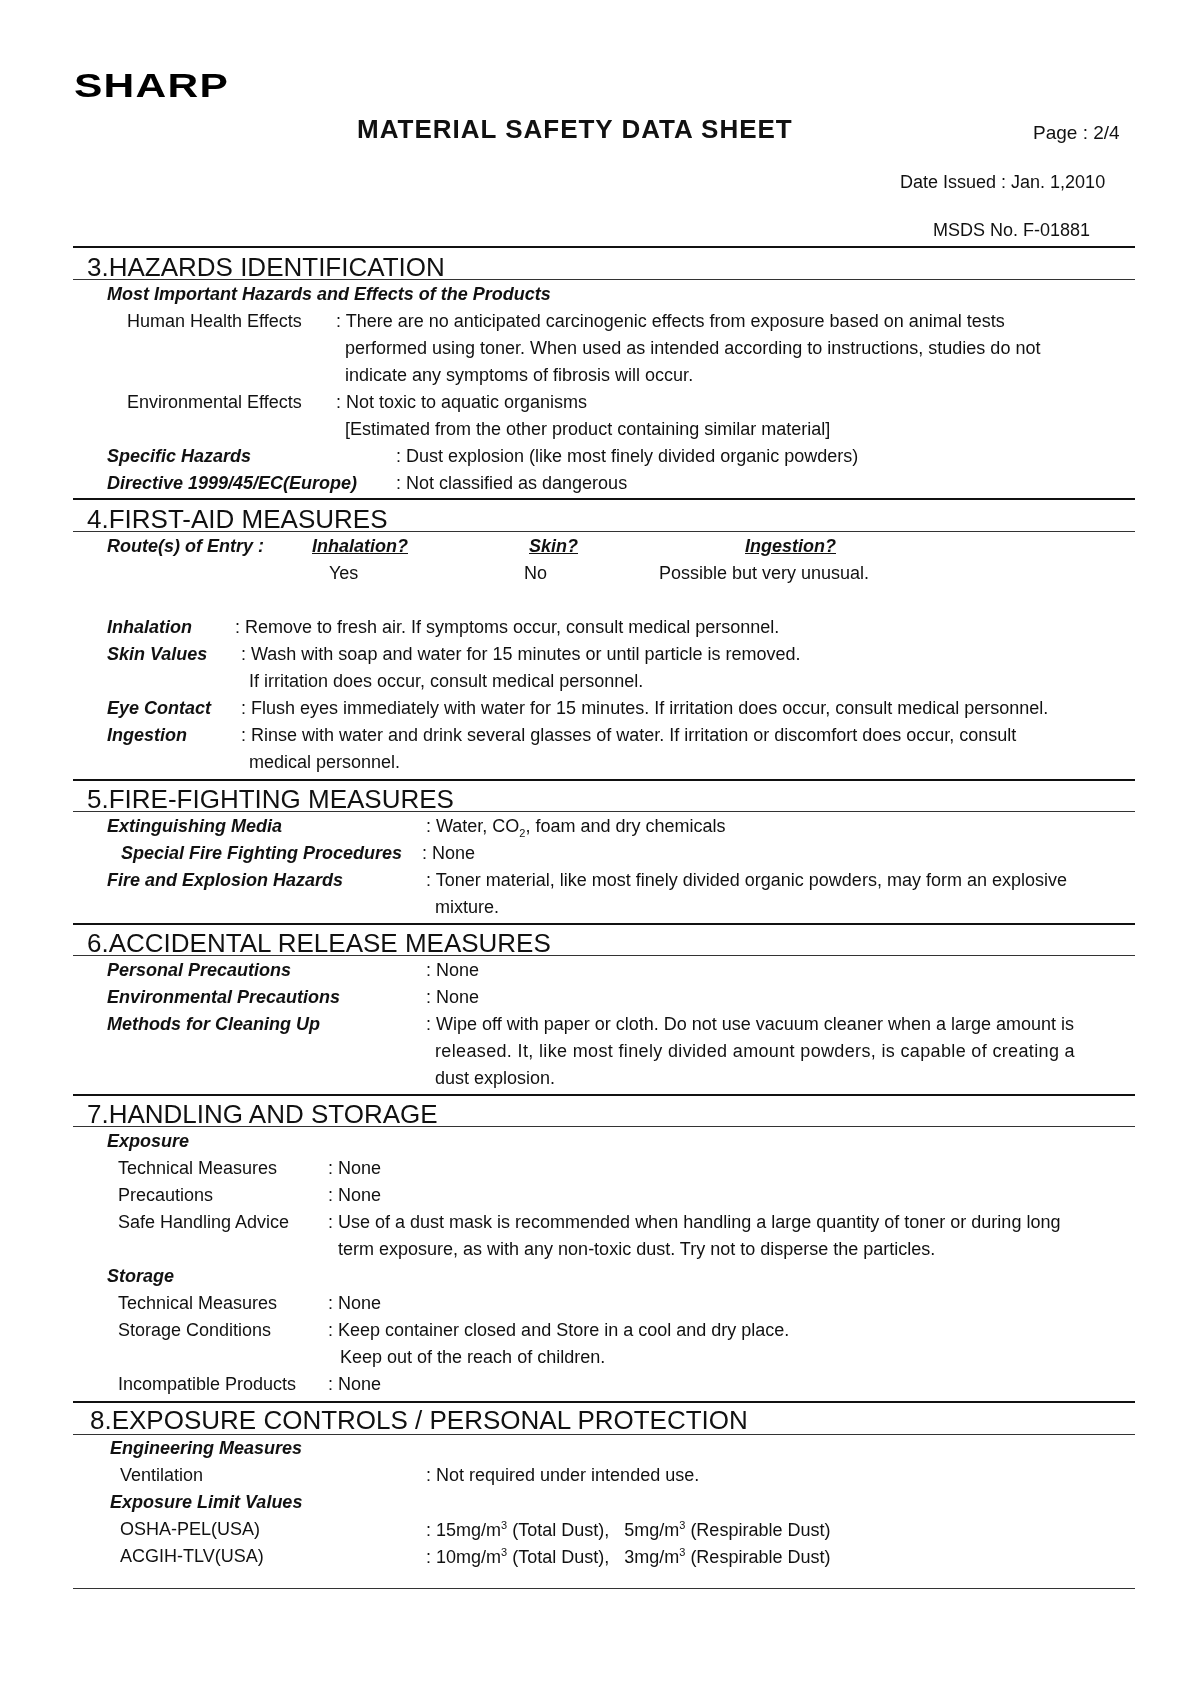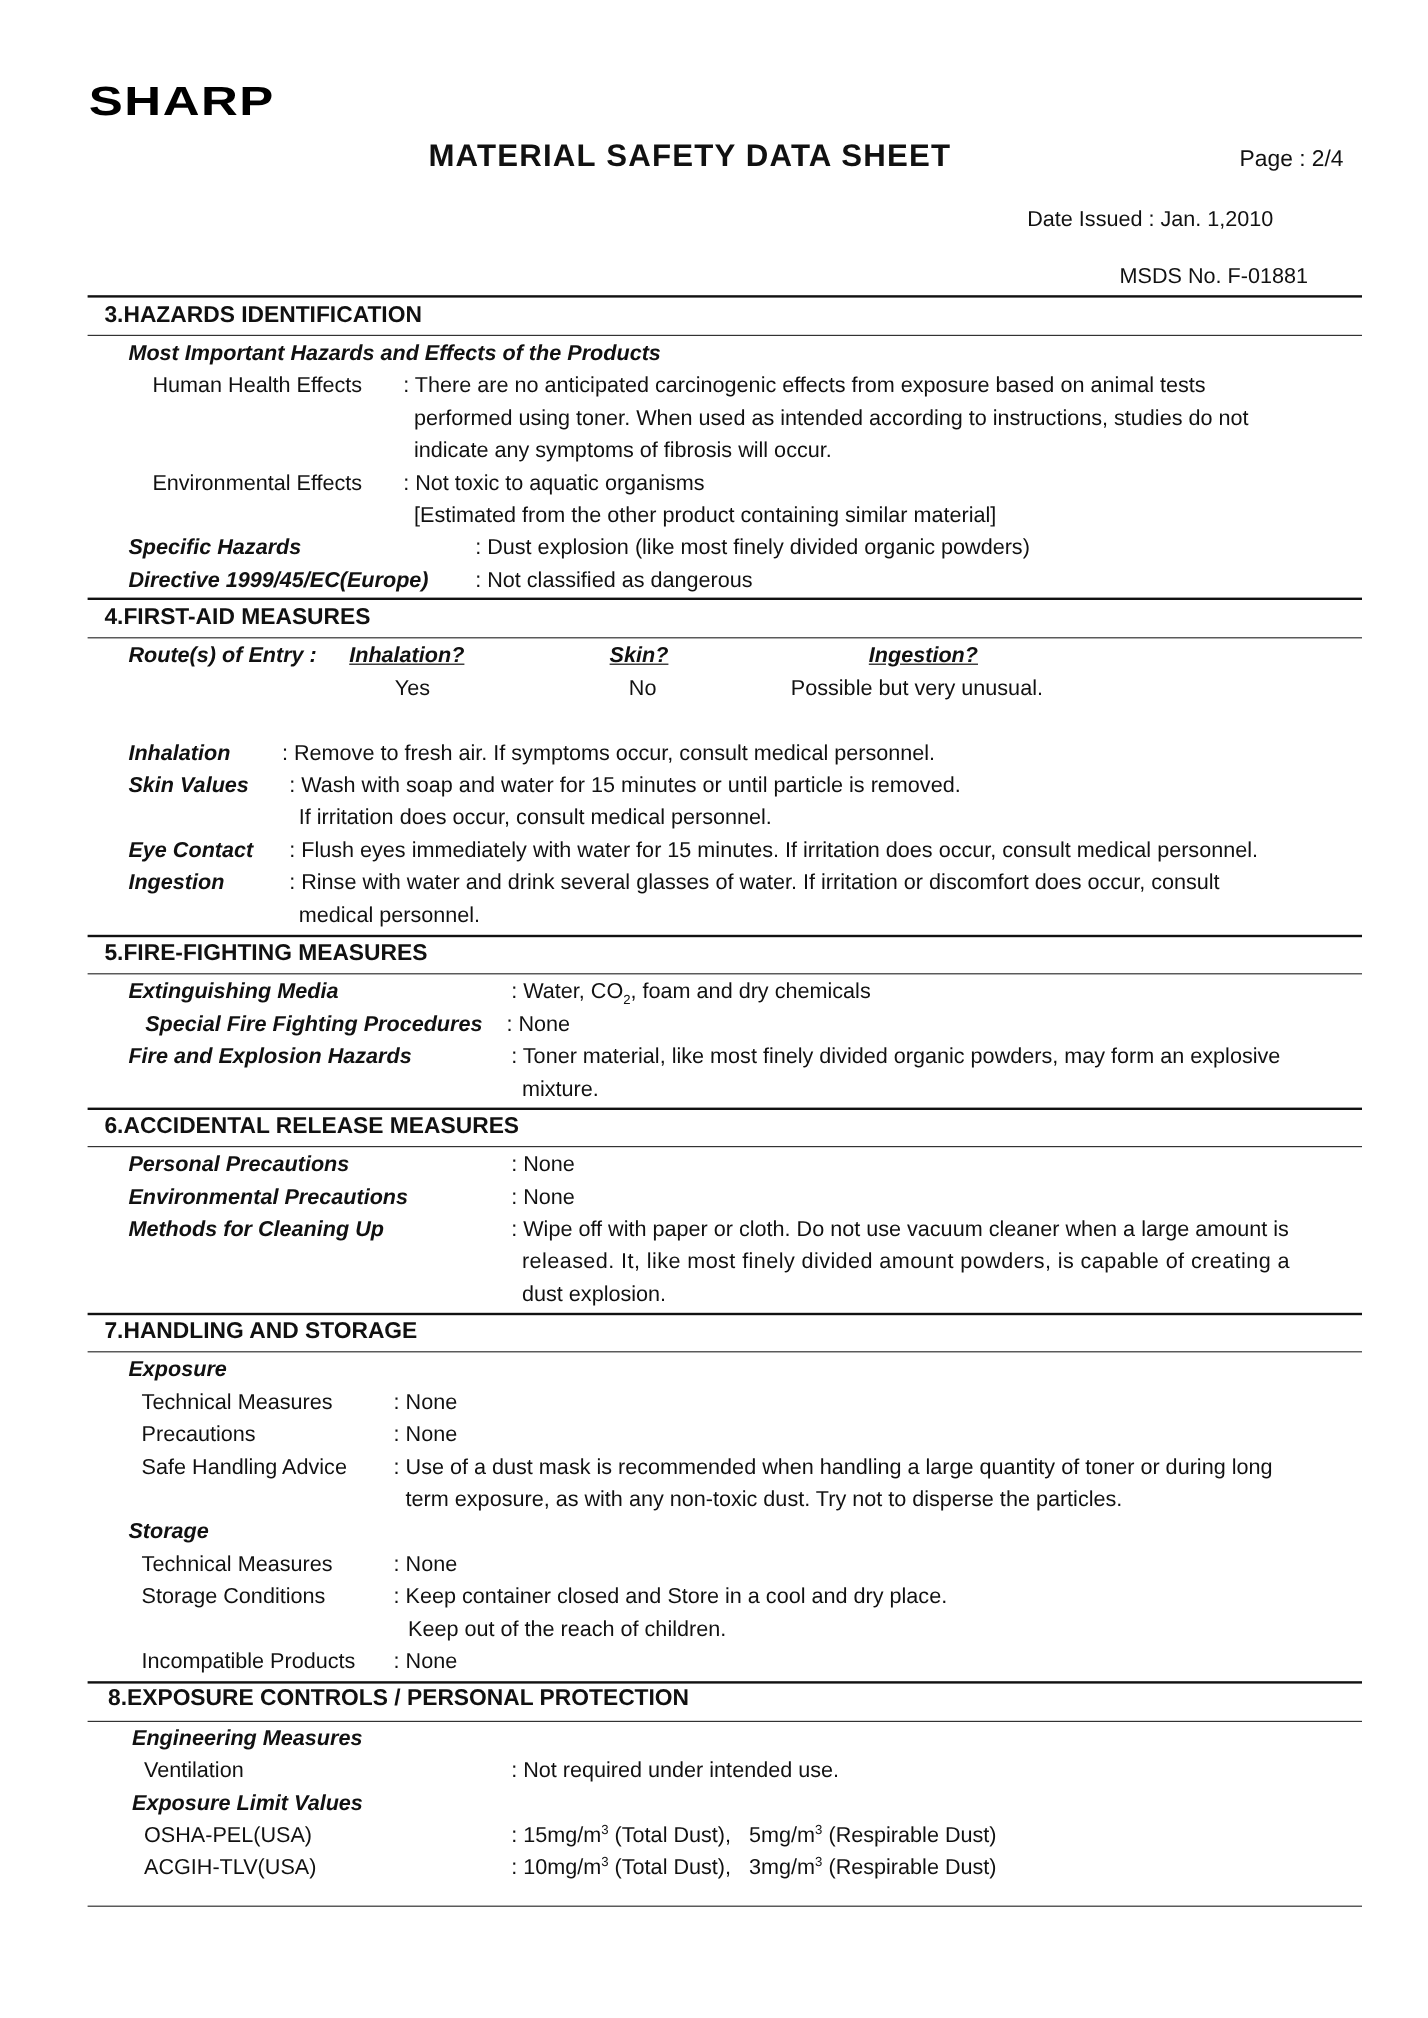--- a/index.html
+++ b/index.html
@@ -11,30 +11,30 @@
   .abs { position: absolute; white-space: nowrap; }
   .logo {
     left: 74px; top: 66px;
     font-family: "Liberation Sans", sans-serif;
     font-weight: 900; font-size: 34px; letter-spacing: 1px;
     transform: scaleX(1.25); transform-origin: left top;
     color: #000;
   }
   .title { left: 357px; top: 114px; font-size: 26px; font-weight: bold; letter-spacing: 1px; }
   .page  { left: 1033px; top: 122px; font-size: 19px; }
-  .date  { left: 856px; top: 172px; font-size: 18px; }
+  .date  { left: 900px; top: 172px; font-size: 18px; }
   .msds  { left: 933px; top: 220px; font-size: 18px; }
 
   .rule { position: absolute; left: 73px; width: 1062px; height: 0; border-top: 2px solid #111; }
   .rule.thin { border-top: 1.5px solid #333; }
 
-  .sec { position: absolute; font-size: 19px; font-weight: bold; white-space: nowrap; }
+  .sec { position: absolute; font-size: 26px; font-weight: normal; white-space: nowrap; }
   .t { position: absolute; font-size: 18px; white-space: nowrap; }
   .b { font-weight: bold; font-style: italic; }
-  .u { text-decoration: underline; }
+  .u { text-decoration: underline; margin-left: 21px; }
   sub, sup { font-size: 11px; }
 </style>
 </head>
 <body>
 
 <div class="abs logo">SHARP</div>
 <div class="abs title">MATERIAL  SAFETY  DATA  SHEET</div>
 <div class="abs page">Page : 2/4</div>
 <div class="abs date">Date Issued  :  Jan. 1,2010</div>
 <div class="abs msds">MSDS No.  F-01881</div>

